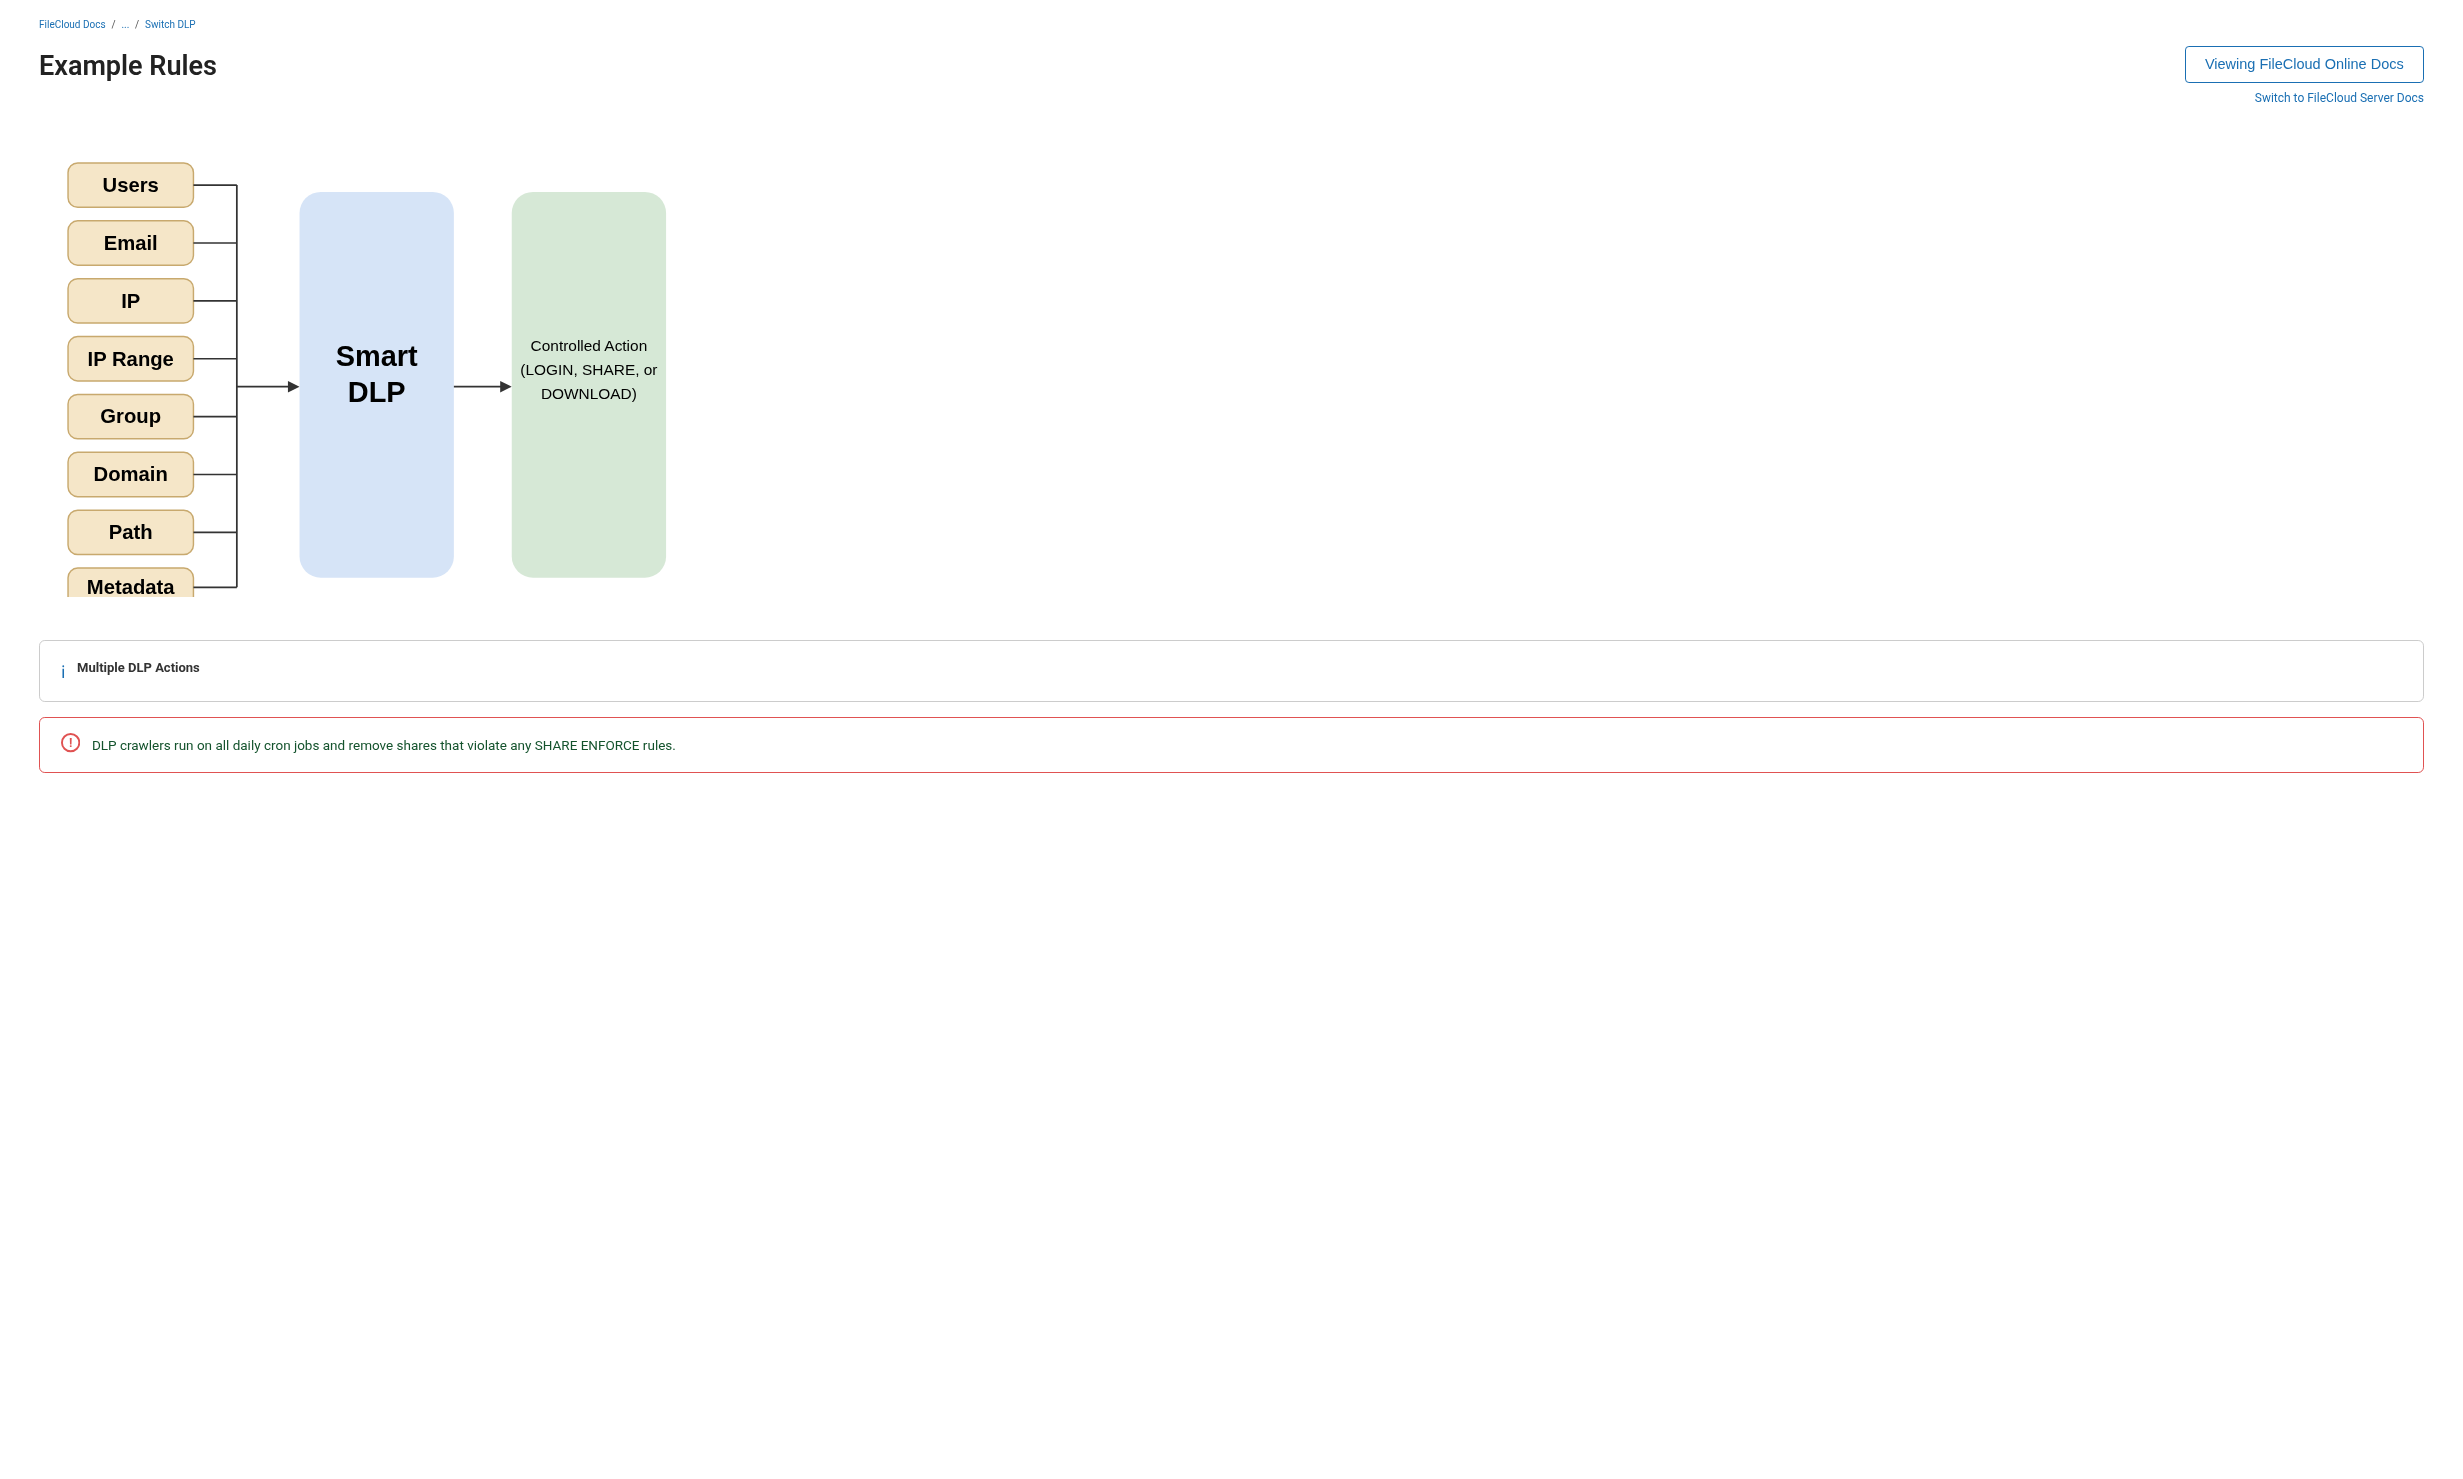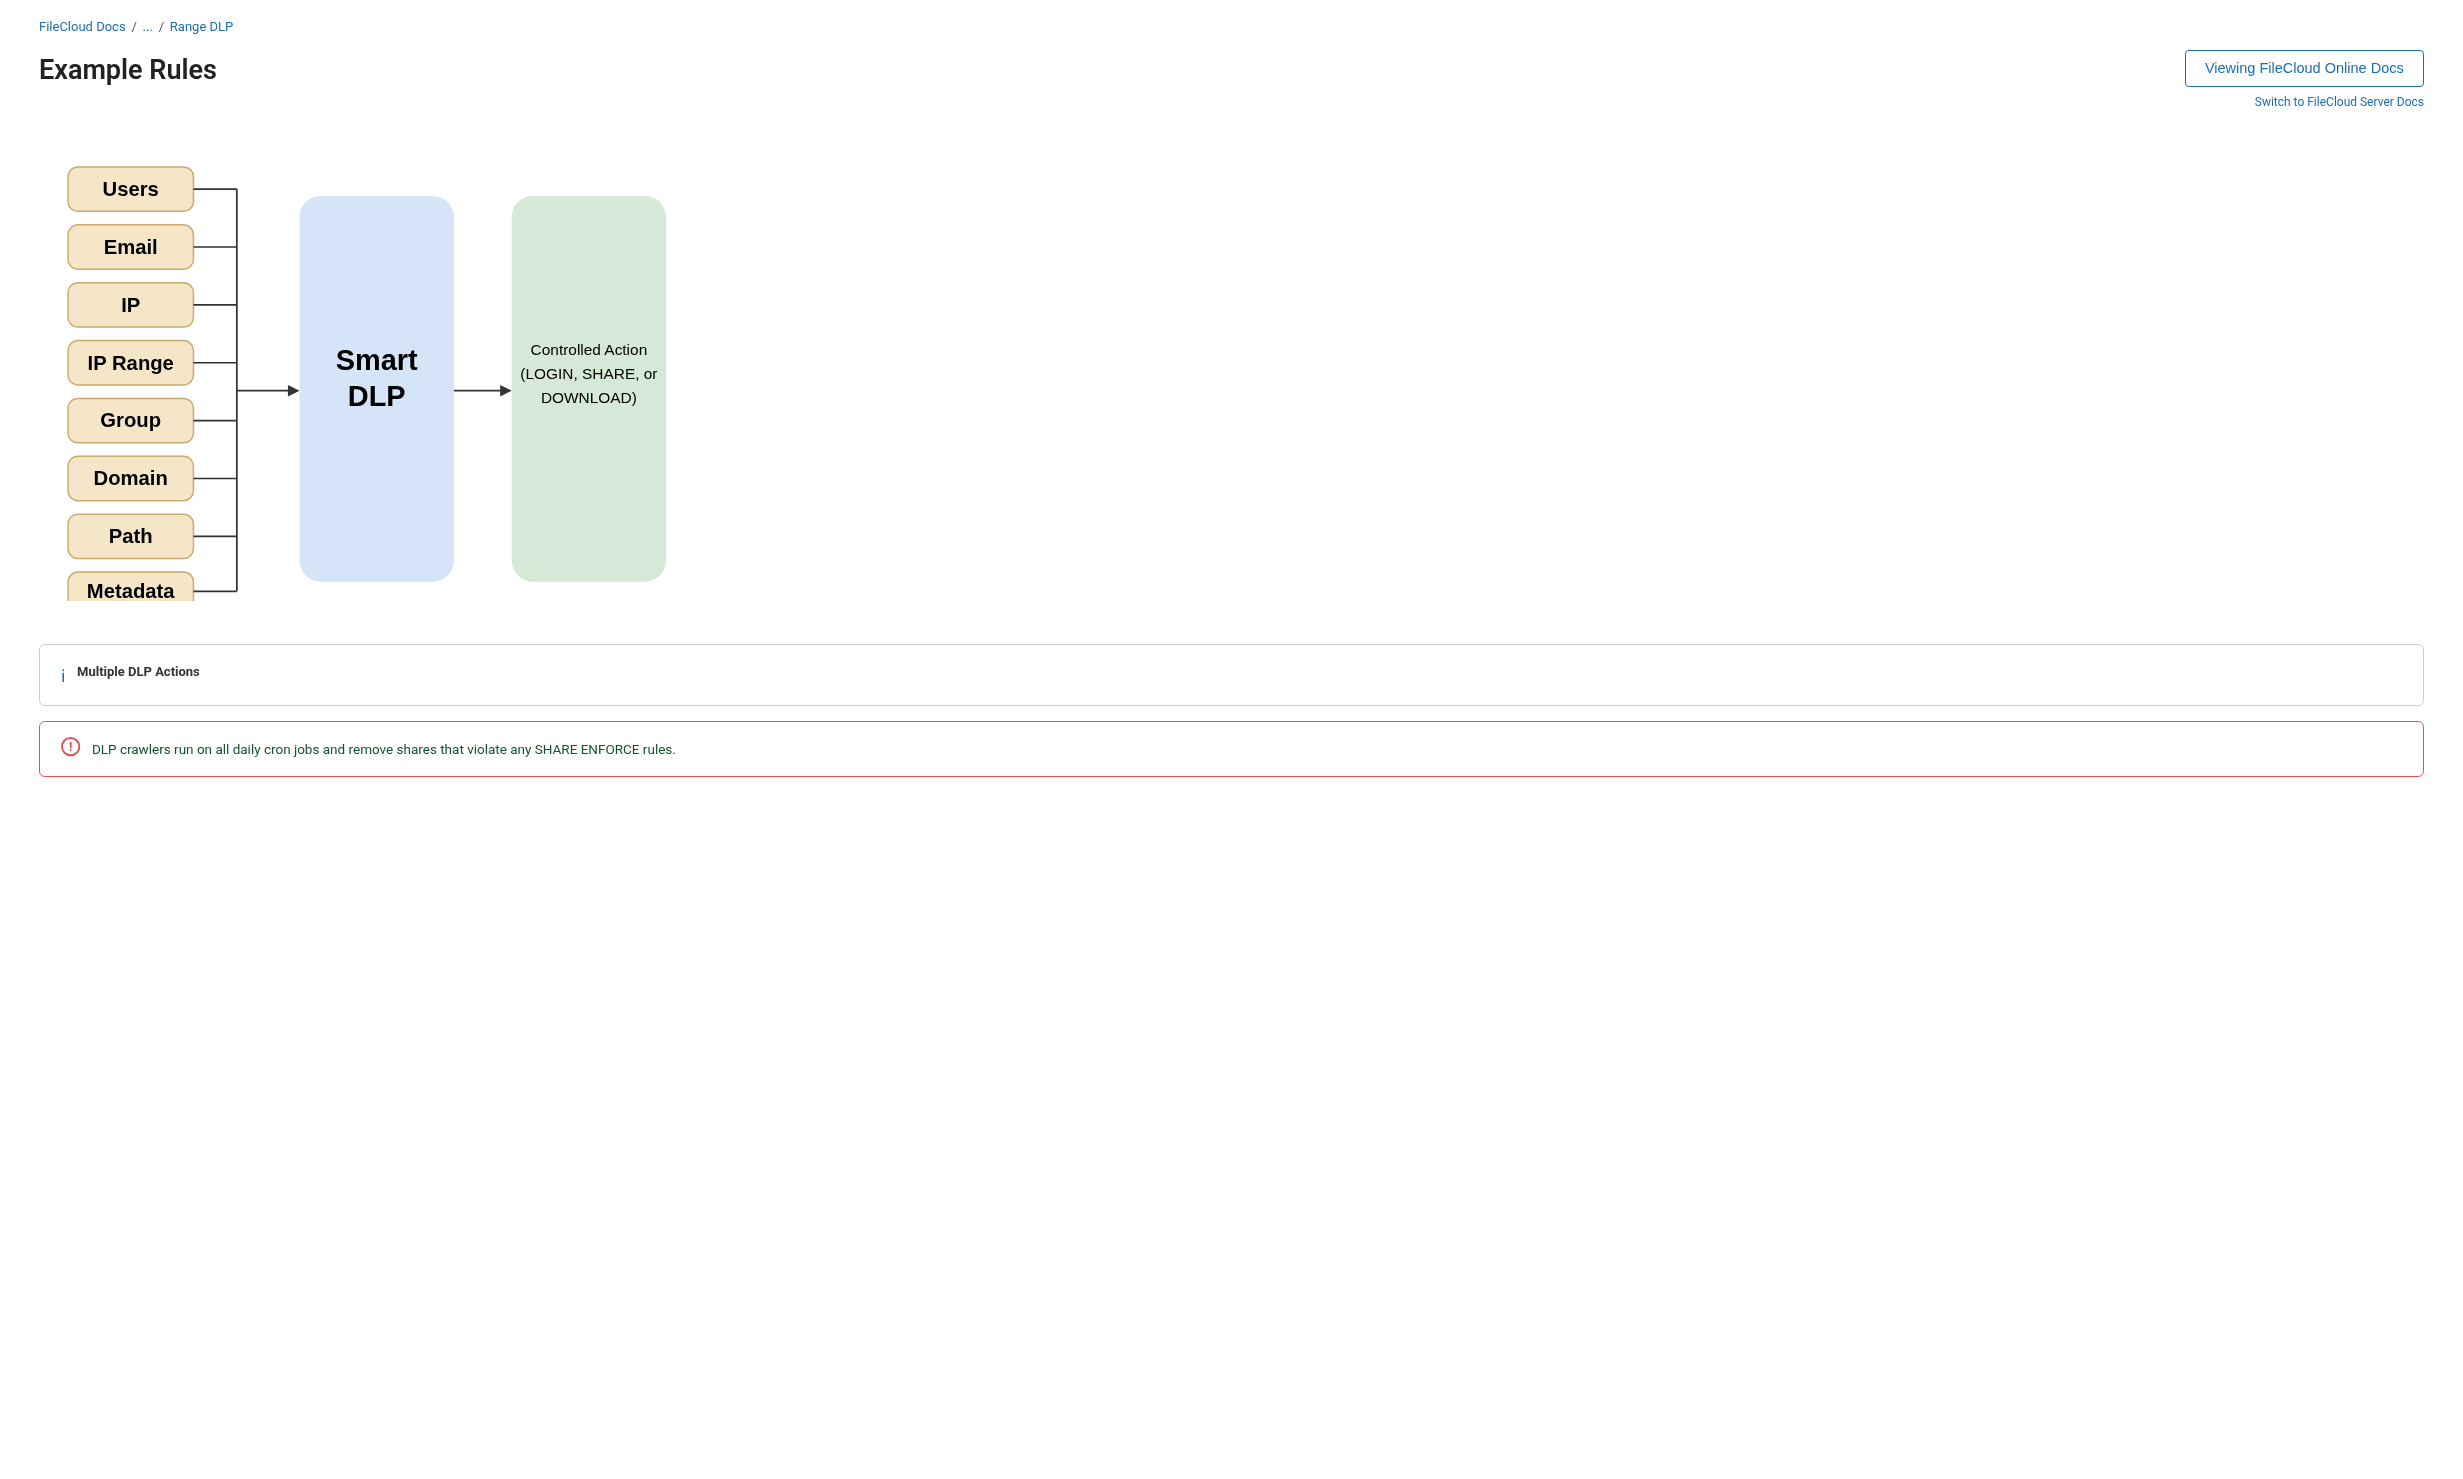--- a/index.html
+++ b/index.html
@@ -7,21 +7,21 @@
       font-family: -apple-system, BlinkMacSystemFont, 'Segoe UI', Roboto, sans-serif;
       background: #fff;
       color: #333;
       font-size: 15.4px;
       padding: 19.3px 39px;
     }
     .breadcrumb {
       display: flex;
       gap: 5.8px;
       align-items: center;
-      font-size: 13px;
+      font-size: 10px;
       color: #1a6fb3;
       margin-bottom: 15.4px;
     }
     .breadcrumb a {
       color: #1a6fb3;
       text-decoration: none;
     }
     .breadcrumb-sep { color: #555; }
     .page-title {
       font-size: 27px;
@@ -108,21 +108,21 @@
     }
   </style>
 </head>
 <body>
 
 <nav class="breadcrumb">
   <a href="#">FileCloud Docs</a>
   <span class="breadcrumb-sep">/</span>
   <a href="#">...</a>
   <span class="breadcrumb-sep">/</span>
-  <a href="#">Range DLP</a>
+  <a href="#">Switch DLP</a>
 </nav>
 
 <div class="top-row">
   <h1 class="page-title">Example Rules</h1>
   <div class="top-right">
     <button class="btn-viewing">Viewing FileCloud Online Docs</button>
     <a class="switch-link" href="#">Switch to FileCloud Server Docs</a>
   </div>
 </div>
 

